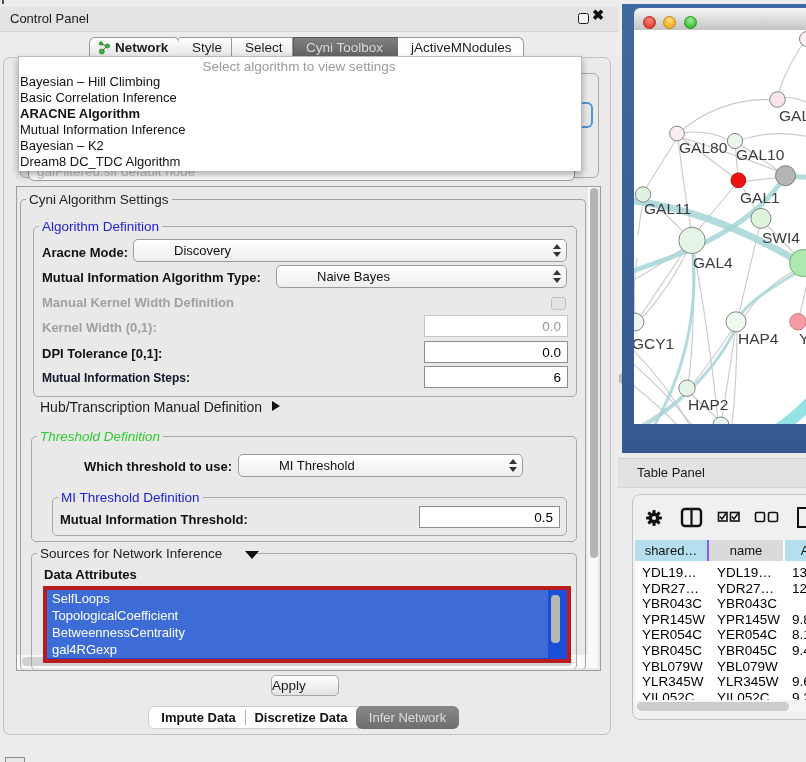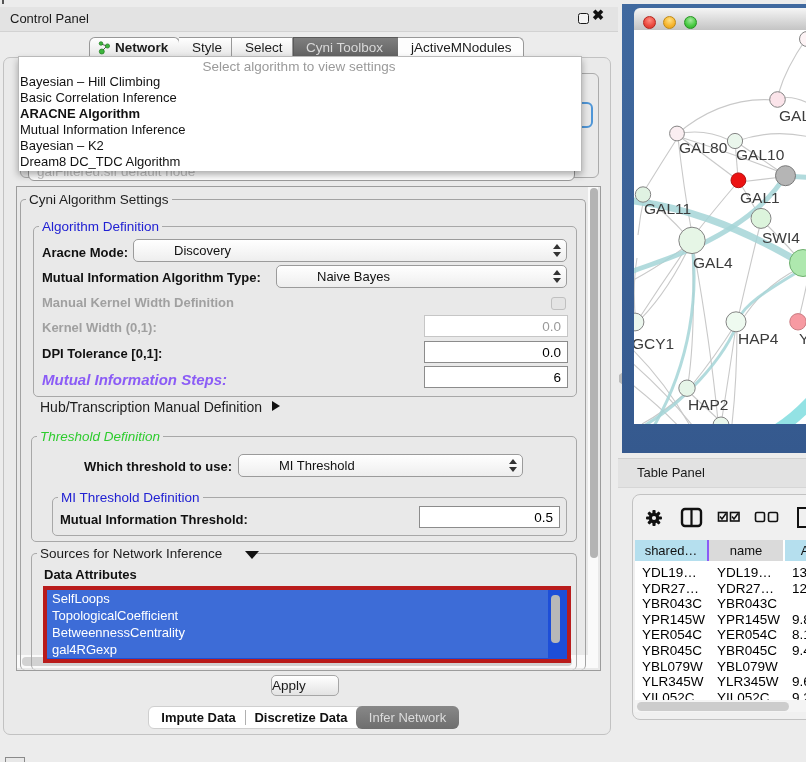--- a/index.html
+++ b/index.html
@@ -91,21 +91,21 @@
   <div class="abs bold" style="left:42px;top:320px;font-size:13px;color:#a0a0a0;">Kernel Width (0,1):</div>
   <div class="field dis" style="left:424px;top:315px;width:144px;height:22px;">
       <span>0.0</span>
     </div>
 
   <div class="abs bold" style="left:42px;top:346px;font-size:13px;color:#111;">DPI Tolerance [0,1]:</div>
   <div class="field" style="left:424px;top:341px;width:144px;height:22px;">
       <span>0.0</span>
     </div>
 
-  <div class="abs bold" style="left:42px;top:371px;font-size:15px;color:#8b5cf6;font-style:italic;">Mutual Information Steps:</div>
+  <div class="abs bold" style="left:42px;top:371px;font-size:12px;color:#0f172a;">Mutual Information Steps:</div>
   <div class="field" style="left:424px;top:366px;width:144px;height:22px;">
       <span>6</span>
     </div>
 
   <div class="abs" style="left:40px;top:399px;font-size:14px;color:#1c1c1c;">Hub/Transcription Manual Definition</div>
   <div class="abs" style="left:272px;top:401px;width:0;height:0;border-left:8px solid #111;border-top:5.5px solid transparent;border-bottom:5.5px solid transparent;"></div>
 
   <div class="abs" style="left:31px;top:436px;width:544px;height:104px;border:1px solid #a8a8a8;border-radius:5px;"></div>
   <div class="abs" style="left:37px;top:429px;background:#e9e9e9;padding:0 3px;font-size:13.5px;color:#2ecc2e;font-style:italic;">Threshold Definition</div>
 

